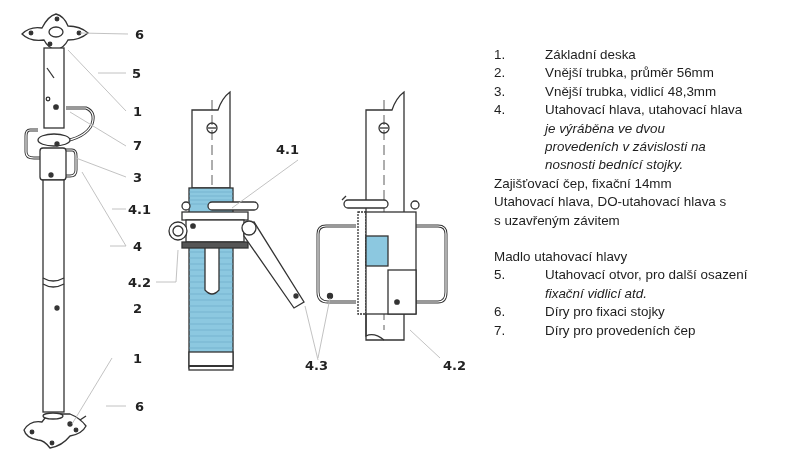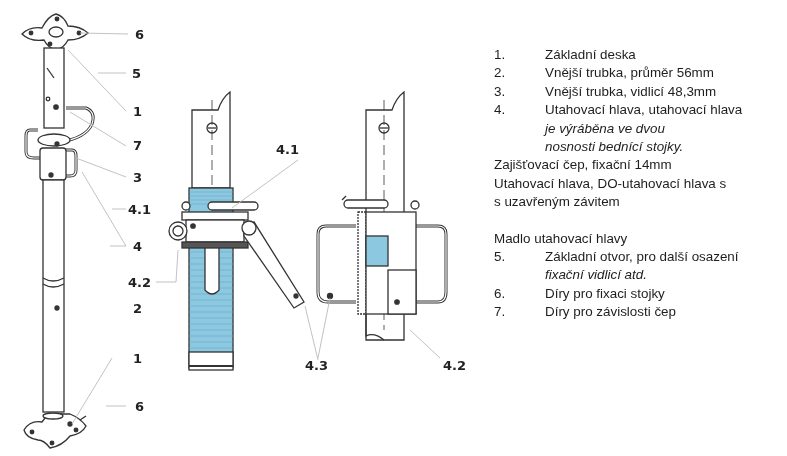--- a/index.html
+++ b/index.html
@@ -191,32 +191,33 @@
   </div>
   <div class="row">
     <span class="num">3.</span>
     <span class="txt">Vnější trubka, vidlicí 48,3mm</span>
   </div>
   <div class="row">
     <span class="num">4.</span>
     <span class="txt">Utahovací hlava, utahovací hlava</span>
   </div>
   <span class="indent"> je výráběna ve dvou</span>
+  <span class="indent">provedeních v závislosti na</span>
   <span class="indent">nosnosti bednící stojky.</span>
   <span class="plain">Zajišťovací čep, fixační 14mm</span>
   <span class="plain">Utahovací hlava, DO-utahovací hlava s</span>
   <span class="plain">s uzavřeným závitem</span>
   <div class="gap"></div>
   <span class="plain">Madlo utahovací hlavy</span>
   <div class="row">
     <span class="num">5.</span>
-    <span class="txt">Základní otvor, pro další osazení</span>
+    <span class="txt">Utahovací otvor, pro další osazení</span>
   </div>
   <span class="indent">fixační vidlicí atd.</span>
   <div class="row">
     <span class="num">6.</span>
     <span class="txt">Díry pro fixaci stojky</span>
   </div>
   <div class="row">
     <span class="num">7.</span>
-    <span class="txt">Díry pro závislosti čep</span>
+    <span class="txt">Díry pro provedeních čep</span>
   </div>
 </div>
 
 </body></html>

